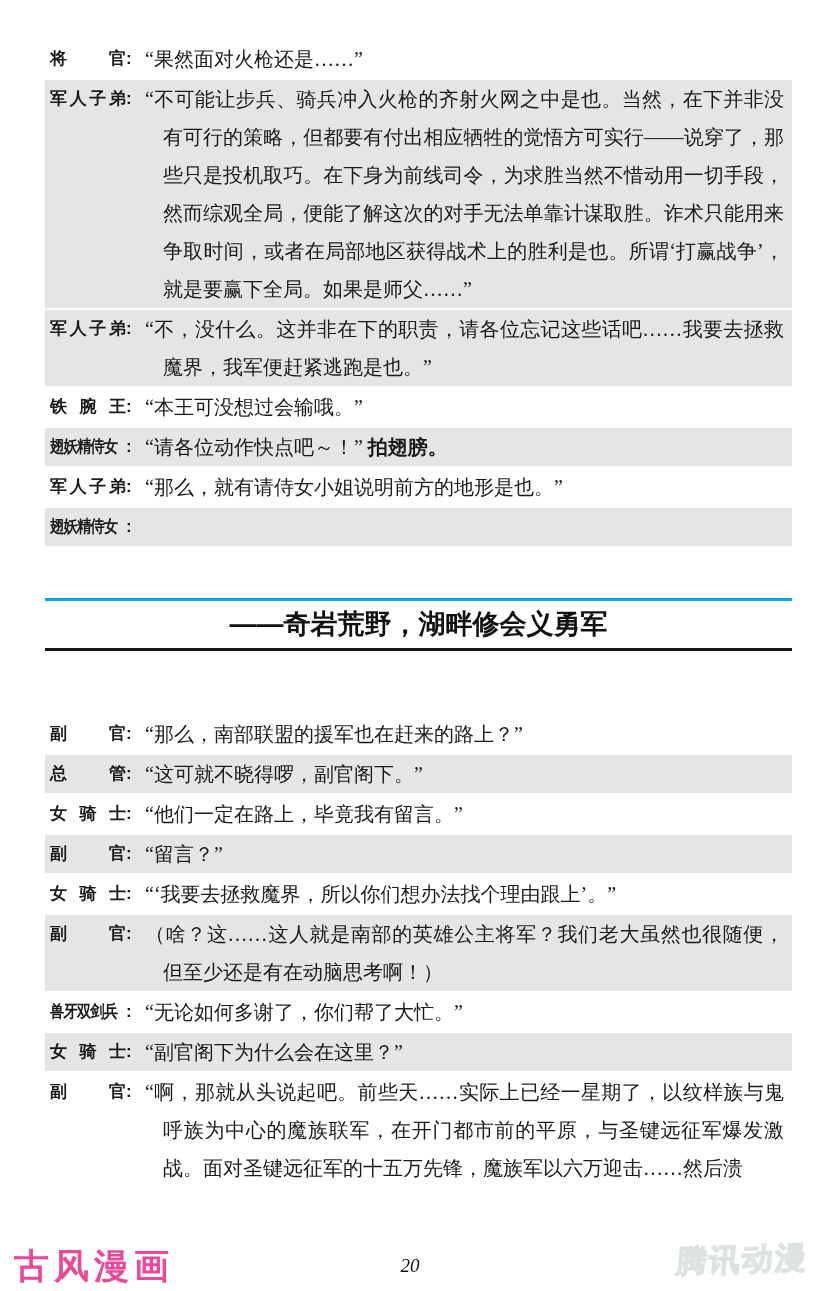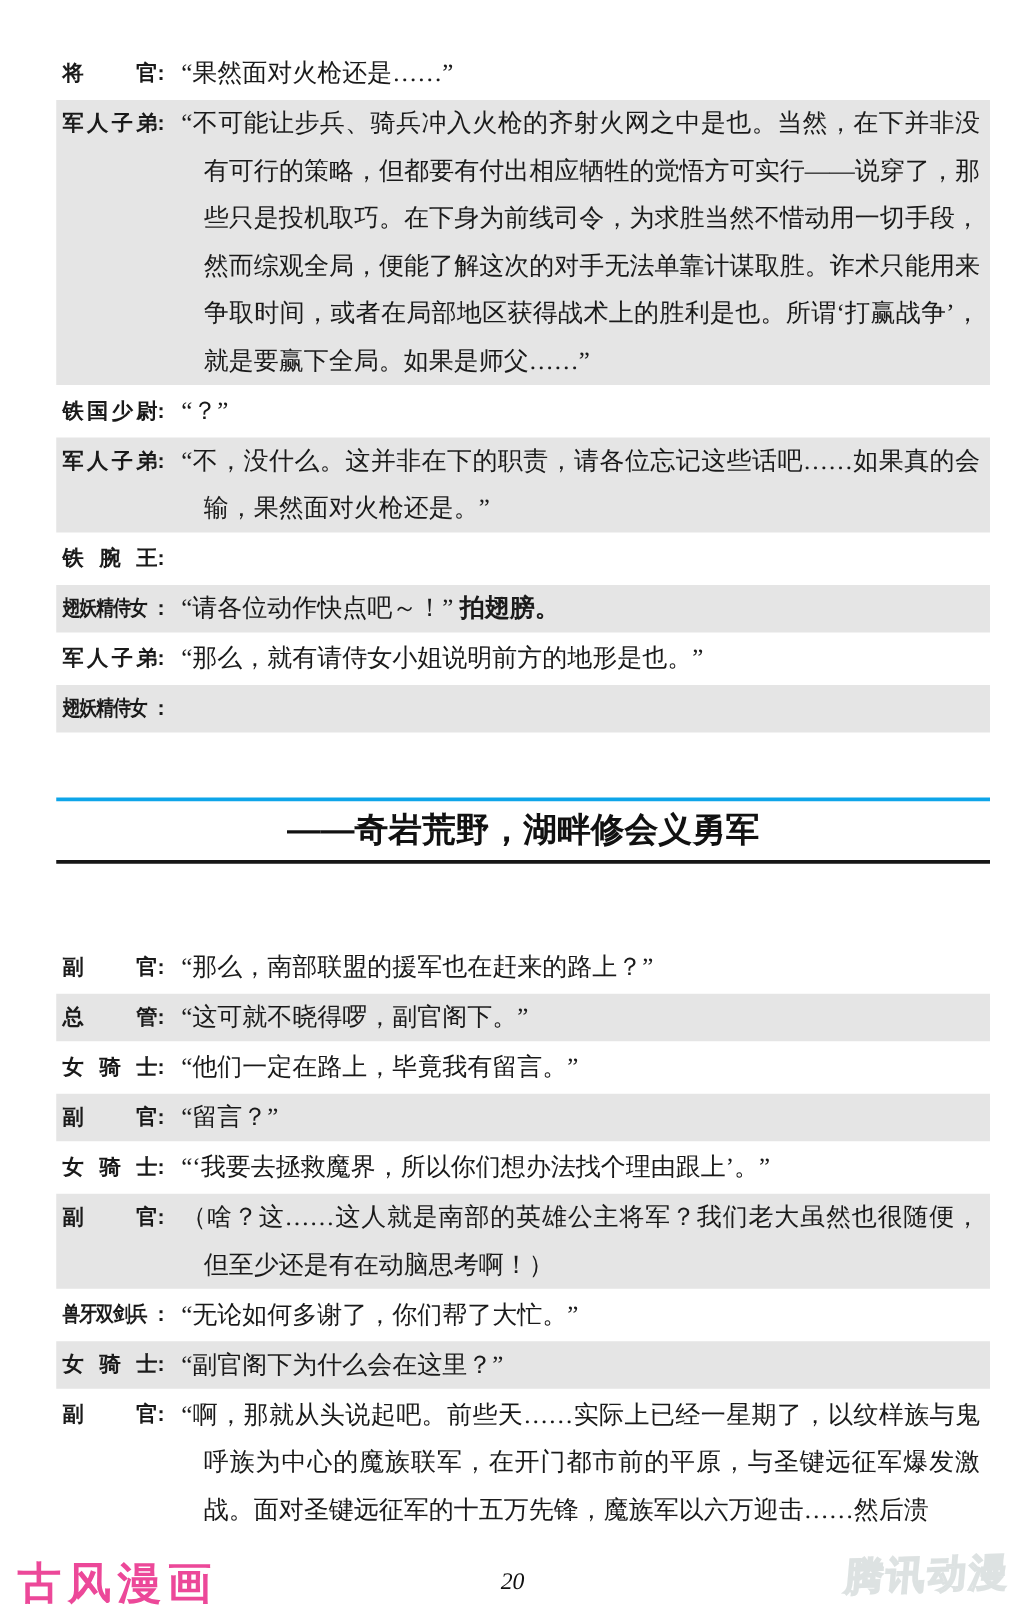--- a/index.html
+++ b/index.html
@@ -72,43 +72,38 @@
   <div class="row shaded">
     <div class="speaker">
       <span class="name">军人子弟</span><span class="colon">:</span>
     </div>
     <div class="dtext">
       <span class="dtext-main">“不可能让步兵、骑兵冲入火枪的齐射火网之中是也。当然，在下并非没有可行的策略，但都要有付出相应牺牲的觉悟方可实行——说穿了，那些只是投机取巧。在下身为前线司令，为求胜当然不惜动用一切手段，然而综观全局，便能了解这次的对手无法单靠计谋取胜。诈术只能用来争取时间，或者在局部地区获得战术上的胜利是也。所谓‘打赢战争’，就是要赢下全局。如果是师父……”</span>
       
     </div>
   </div>
 
-  <div class="row">
-    <div class="speaker">
-      <span class="name">铁国少尉</span><span class="colon">:</span>
-    </div>
-    <div class="dtext">
-      <span class="dtext-main">“？”</span>
-      
-    </div>
-  </div>
 
   <div class="row shaded">
     <div class="speaker">
       <span class="name">军人子弟</span><span class="colon">:</span>
     </div>
     <div class="dtext">
-      <span class="dtext-main">“不，没什么。这并非在下的职责，请各位忘记这些话吧……如果真的会输，果然面对火枪还是。”</span>
+      <span class="dtext-main">“不，没什么。这并非在下的职责，请各位忘记这些话吧……我要去拯救魔界，我军便赶紧逃跑是也。”</span>
       
     </div>
   </div>
 
   <div class="row">
     <div class="speaker">
       <span class="name">铁腕王</span><span class="colon">:</span>
+    </div>
+    <div class="dtext">
+      <span class="dtext-main">“本王可没想过会输哦。”</span>
+      
     </div>
   </div>
 
   <div class="row shaded">
     <div class="speaker">
       <span class="name condensed">翅妖精侍女</span><span class="colon">:</span>
     </div>
     <div class="dtext">
       <span class="dtext-main">“请各位动作快点吧～！”</span>
       <span class="action">拍翅膀。</span>

